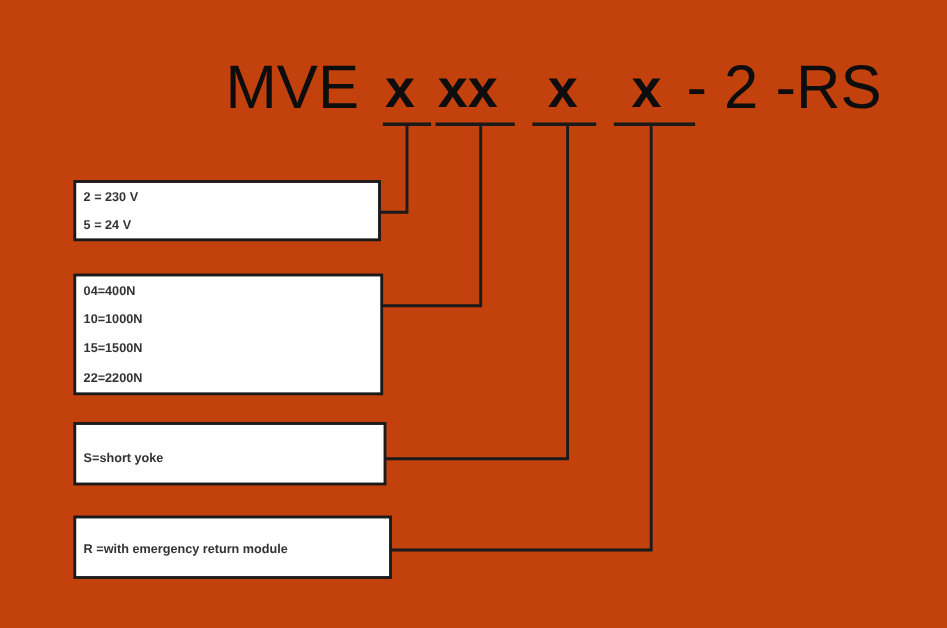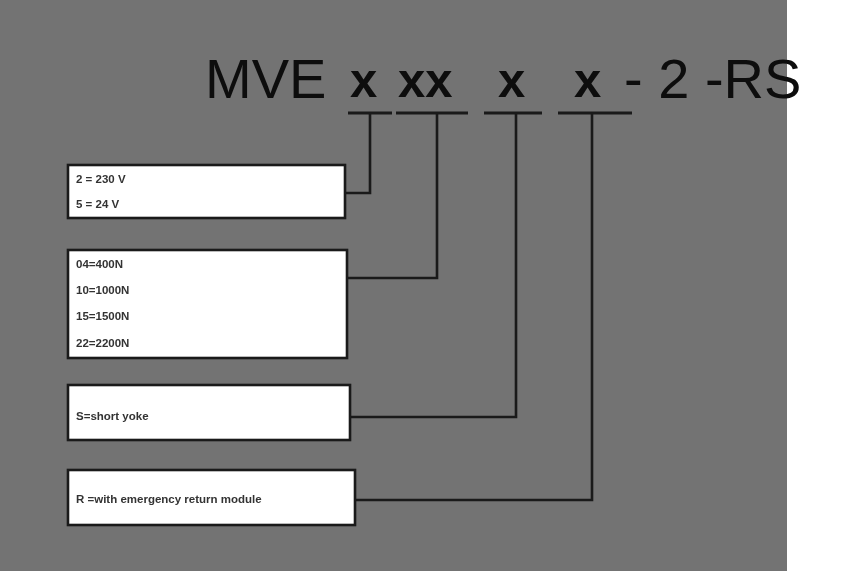--- a/index.html
+++ b/index.html
@@ -8,23 +8,23 @@
     background: #ffffff;
   }
   body {
     width: 861px;
     height: 571px;
     overflow: hidden;
     font-family: "Liberation Sans", sans-serif;
   }
   #diagram-root {
     position: relative;
-    width: 787px;
+    width: 861px;
     height: 571px;
-    background: #737373;
+    background: #c2410c;
   }
   svg.diagram-svg {
     position: absolute;
     top: 0;
     left: 0;
     width: 861px;
     height: 571px;
     display: block;
   }
   .code-title {

